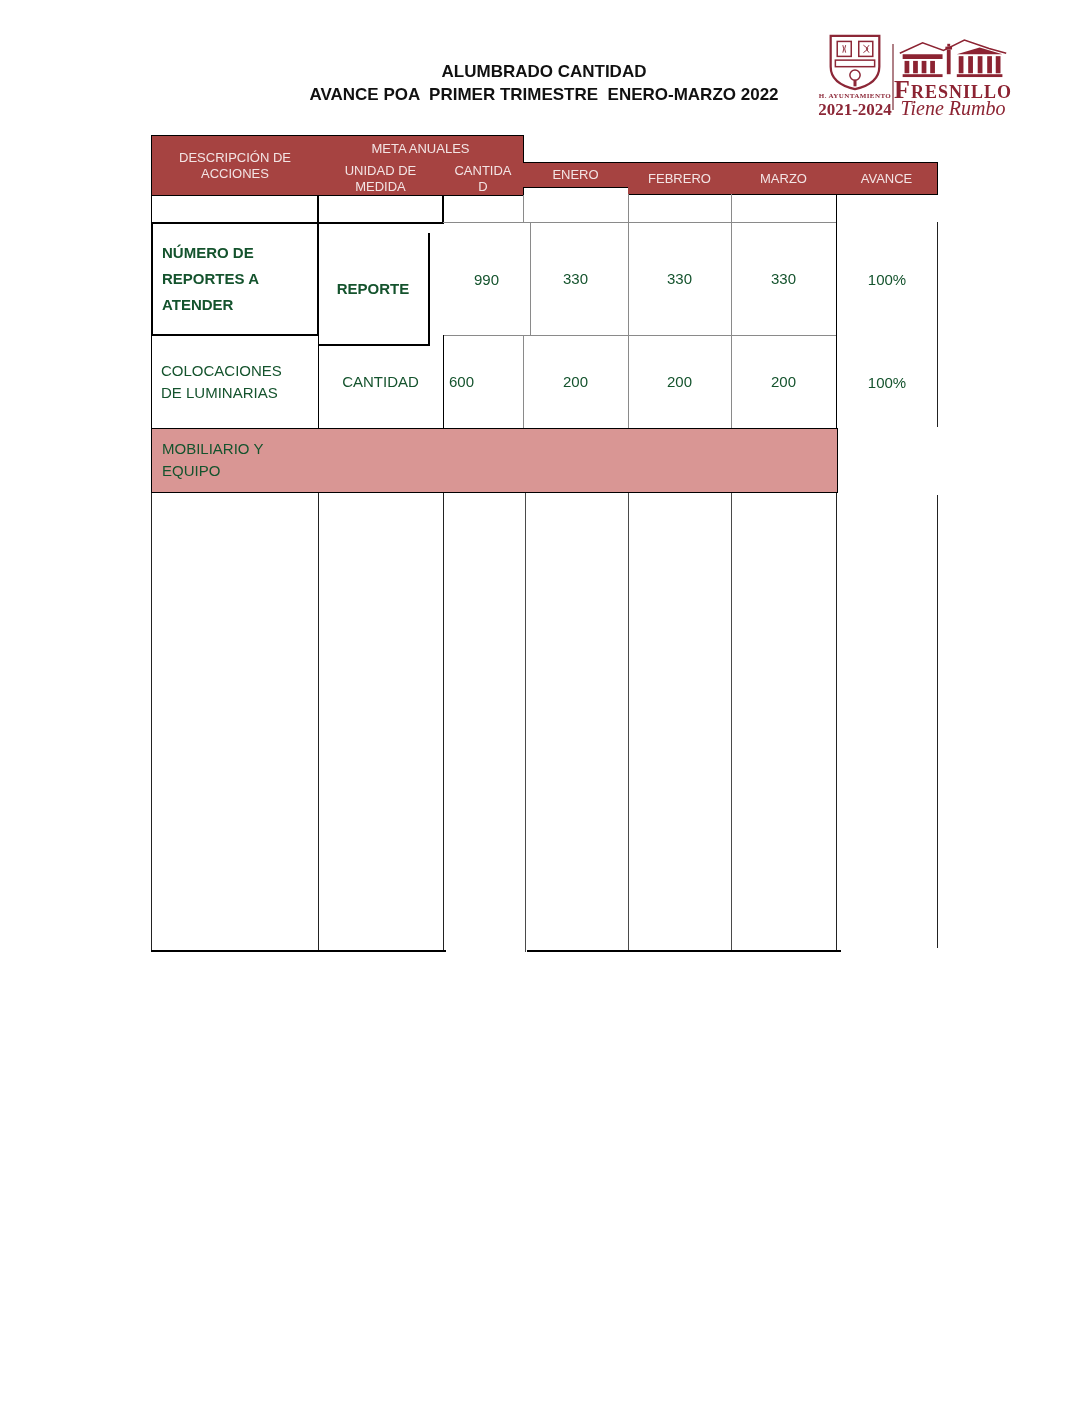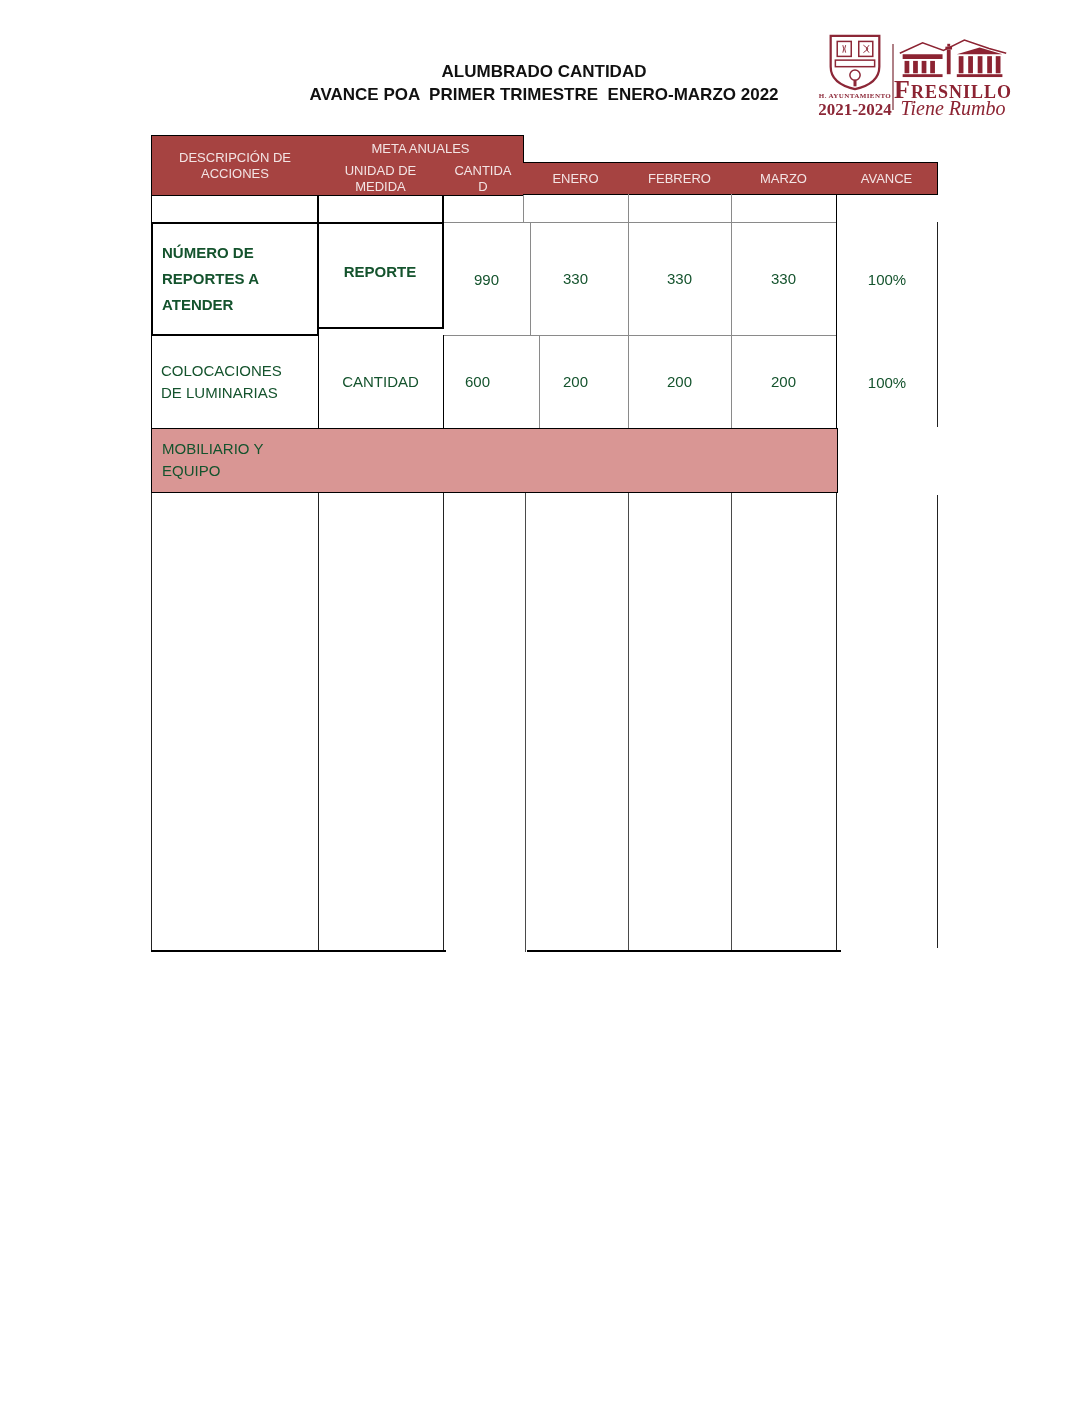--- a/index.html
+++ b/index.html
@@ -106,21 +106,21 @@
   </div>
   <div class="c hd bt1 br1 bbw" style="left:318px;top:135px;width:206px;height:28px;">
     <span>META ANUALES</span>
   </div>
   <div class="c hd br1 bb1" style="left:318px;top:162px;width:126px;height:34px;">
     <span class="w85">UNIDAD DE MEDIDA</span>
   </div>
   <div class="c hd br1 bb1" style="left:443px;top:162px;width:81px;height:34px;">
     <span class="wrap8">CANTIDAD</span>
   </div>
-  <div class="c hd bt1 br1 bb1" style="left:523px;top:162px;width:106px;height:33px;">
+  <div class="c hd bt1 br1 bb1" style="left:523px;top:162px;width:106px;height:26px;">
     <span>ENERO</span>
   </div>
   <div class="c hd bt1 br1 bb1" style="left:628px;top:162px;width:104px;height:33px;">
     <span>FEBRERO</span>
   </div>
   <div class="c hd bt1 br1 bb1" style="left:731px;top:162px;width:106px;height:33px;">
     <span>MARZO</span>
   </div>
   <div class="c hd bt1 br1 bb1" style="left:836px;top:162px;width:102px;height:33px;">
     <span>AVANCE</span>
@@ -129,21 +129,21 @@
   <div class="c bl1 br2 bb2" style="left:151px;top:195px;width:168px;height:29px;"></div>
   <div class="c br2 bb2" style="left:318px;top:195px;width:126px;height:29px;"></div>
   <div class="c brg bbg" style="left:443px;top:195px;width:81px;height:28px;"></div>
   <div class="c brg bbg" style="left:523px;top:194px;width:106px;height:29px;"></div>
   <div class="c brg bbg" style="left:628px;top:194px;width:104px;height:29px;"></div>
   <div class="c br1 bbg" style="left:731px;top:194px;width:106px;height:29px;"></div>
 
   <div class="c bold bl2 br2 bb2 left" style="left:151px;top:223px;width:168px;height:113px;padding-left:9px;">
     <span class="w120">NÚMERO DE REPORTES A ATENDER</span>
   </div>
-  <div class="c bold br2 bb2" style="left:318px;top:216px;width:126px;height:113px;">
+  <div class="c bold br2 bb2" style="left:318px;top:233px;width:112px;height:113px;">
     <span>REPORTE</span>
   </div>
   <div class="c brg bbg" style="left:443px;top:223px;width:88px;height:113px;">
     <span>990</span>
   </div>
   <div class="c brg bbg" style="left:523px;top:222px;width:106px;height:114px;">
     <span>330</span>
   </div>
   <div class="c brg bbg" style="left:628px;top:222px;width:104px;height:114px;">
     <span>330</span>
@@ -154,21 +154,21 @@
   <div class="c" style="left:836px;top:222px;width:102px;height:114px;">
     <span>100%</span>
   </div>
 
   <div class="c bl1 br1 bb1 left" style="left:151px;top:335px;width:168px;height:94px;padding-left:9px;">
     <span class="w120n">COLOCACIONES DE LUMINARIAS</span>
   </div>
   <div class="c br1 bb1" style="left:318px;top:335px;width:126px;height:94px;">
     <span>CANTIDAD</span>
   </div>
-  <div class="c brg bbg left" style="left:443px;top:335px;width:81px;height:94px;padding-left:6px;margin-left:16px;">
+  <div class="c brg bbg left" style="left:443px;top:335px;width:81px;height:94px;padding-left:6px;">
     <span>600</span>
   </div>
   <div class="c brg bbg" style="left:523px;top:335px;width:106px;height:94px;">
     <span>200</span>
   </div>
   <div class="c brg bbg" style="left:628px;top:335px;width:104px;height:94px;">
     <span>200</span>
   </div>
   <div class="c br1 bbg" style="left:731px;top:335px;width:106px;height:94px;">
     <span>200</span>

